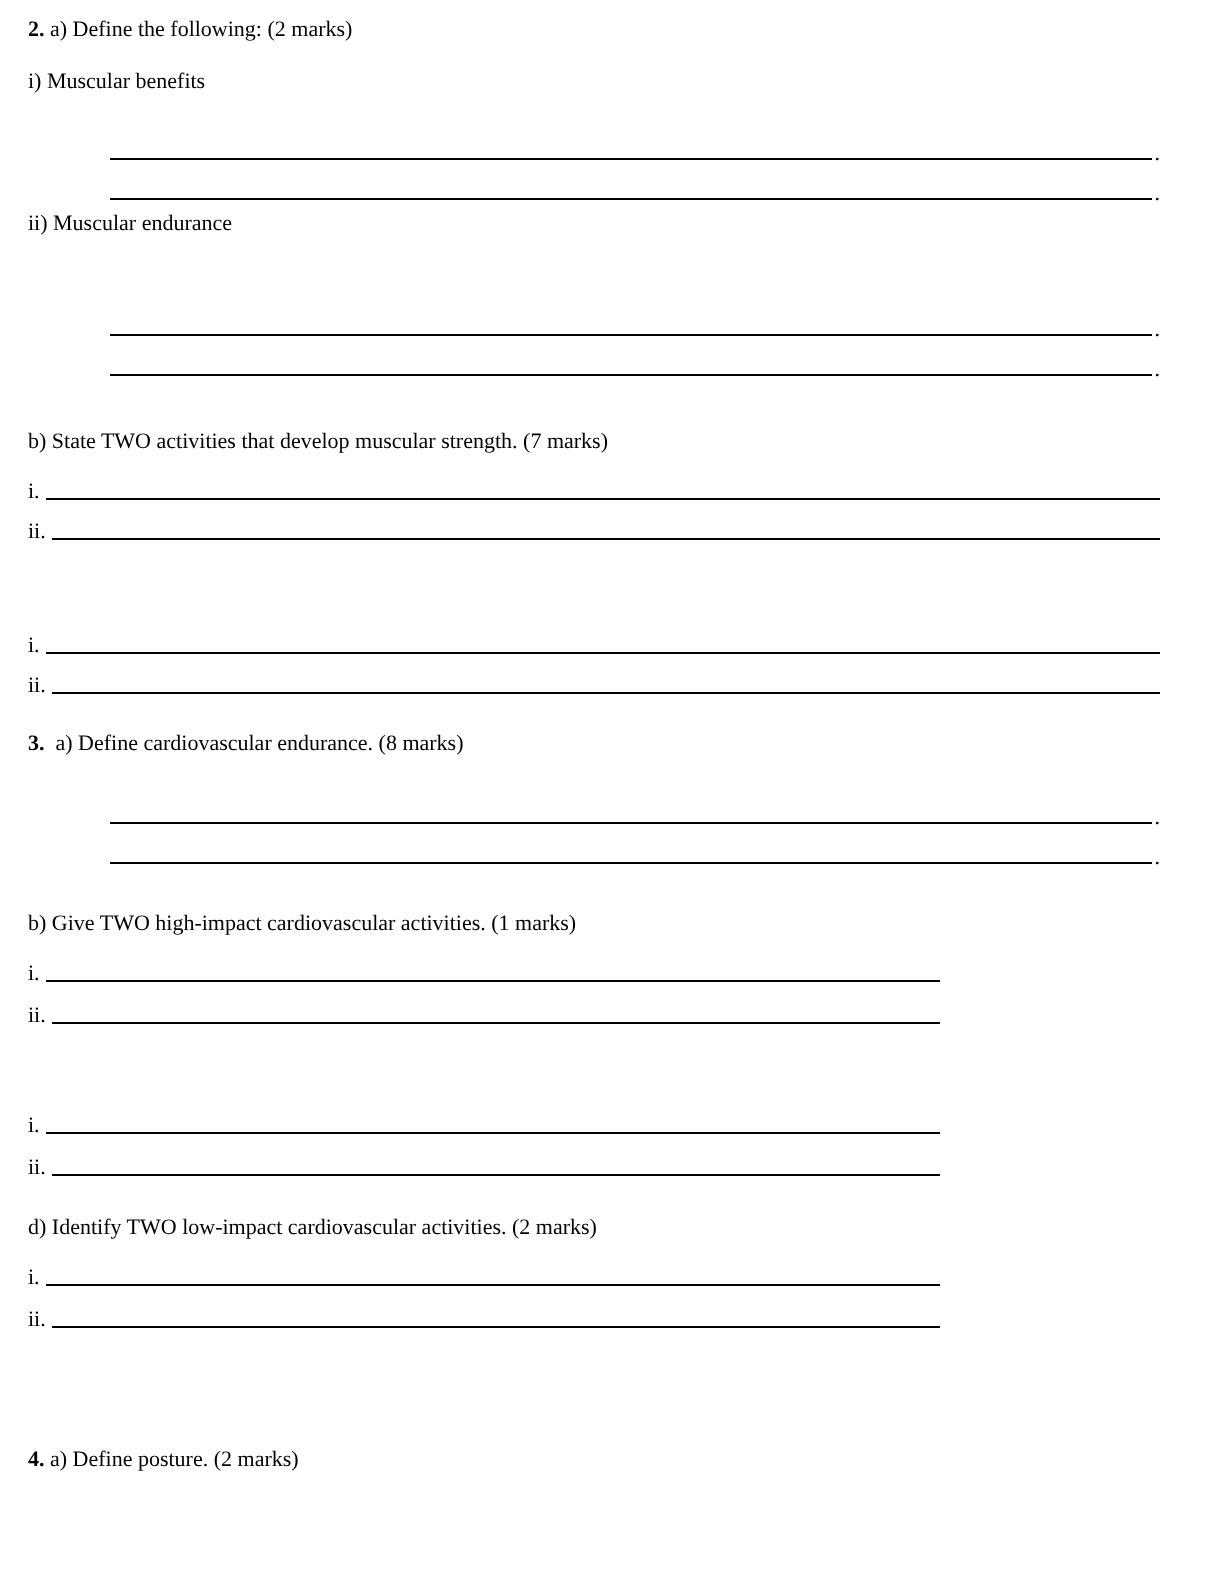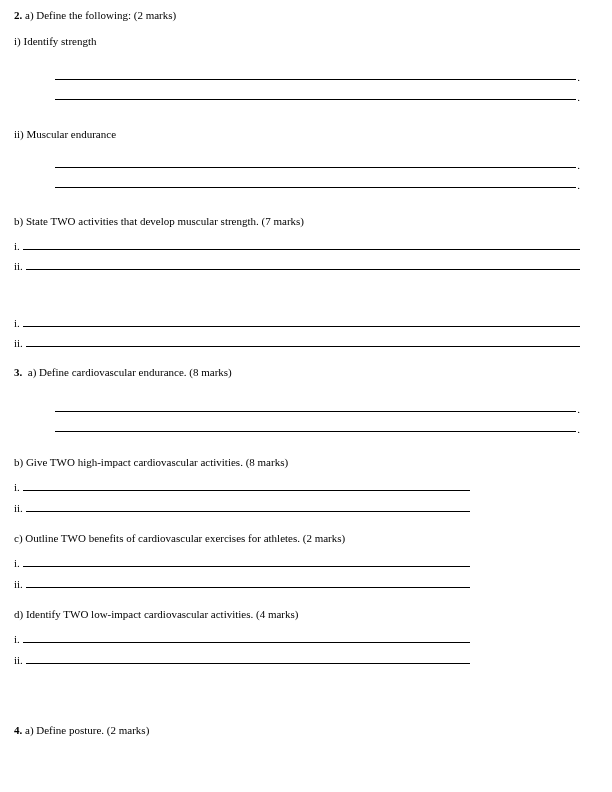--- a/index.html
+++ b/index.html
@@ -59,32 +59,32 @@
   .w-full  { width: 566px; }
   .w-short { width: 456px; }
 </style>
 </head>
 <body>
 
 <div class="page">
 
   <p class="row" style="top:9px"><span class="b">2.</span><span> a) Define the following: (2 marks)</span></p>
 
-  <p class="row" style="top:35px">i) Identify strength</p>
+  <p class="row" style="top:35px">i) Muscular benefits</p>
 
   <div class="ans-row" style="top:68px">
     <span class="line"></span>
       <span class="dot">.</span>
   </div>
   <div class="ans-row" style="top:88px">
     <span class="line"></span>
       <span class="dot">.</span>
   </div>
 
-  <p class="row" style="top:128px">ii) Muscular endurance</p>
+  <p class="row" style="top:106px">ii) Muscular endurance</p>
 
   <div class="ans-row" style="top:156px">
     <span class="line"></span>
       <span class="dot">.</span>
   </div>
   <div class="ans-row" style="top:176px">
     <span class="line"></span>
       <span class="dot">.</span>
   </div>
 
@@ -113,43 +113,42 @@
 
   <div class="ans-row" style="top:400px">
     <span class="line"></span>
       <span class="dot">.</span>
   </div>
   <div class="ans-row" style="top:420px">
     <span class="line"></span>
       <span class="dot">.</span>
   </div>
 
-  <p class="row" style="top:456px">b) Give TWO high-impact cardiovascular activities. (8 marks)</p>
+  <p class="row" style="top:456px">b) Give TWO high-impact cardiovascular activities. (1 marks)</p>
 
   <div class="item-row w-short" style="top:478px">
     <span class="lbl">i.</span>
       <span class="line"></span>
   </div>
   <div class="item-row w-short" style="top:499px">
     <span class="lbl">ii.</span>
       <span class="line"></span>
   </div>
 
-  <p class="row" style="top:532px">c) Outline TWO benefits of cardiovascular exercises for athletes. (2 marks)</p>
 
   <div class="item-row w-short" style="top:554px">
     <span class="lbl">i.</span>
       <span class="line"></span>
   </div>
   <div class="item-row w-short" style="top:575px">
     <span class="lbl">ii.</span>
       <span class="line"></span>
   </div>
 
-  <p class="row" style="top:608px">d) Identify TWO low-impact cardiovascular activities. (4 marks)</p>
+  <p class="row" style="top:608px">d) Identify TWO low-impact cardiovascular activities. (2 marks)</p>
 
   <div class="item-row w-short" style="top:630px">
     <span class="lbl">i.</span>
       <span class="line"></span>
   </div>
   <div class="item-row w-short" style="top:651px">
     <span class="lbl">ii.</span>
       <span class="line"></span>
   </div>
 

